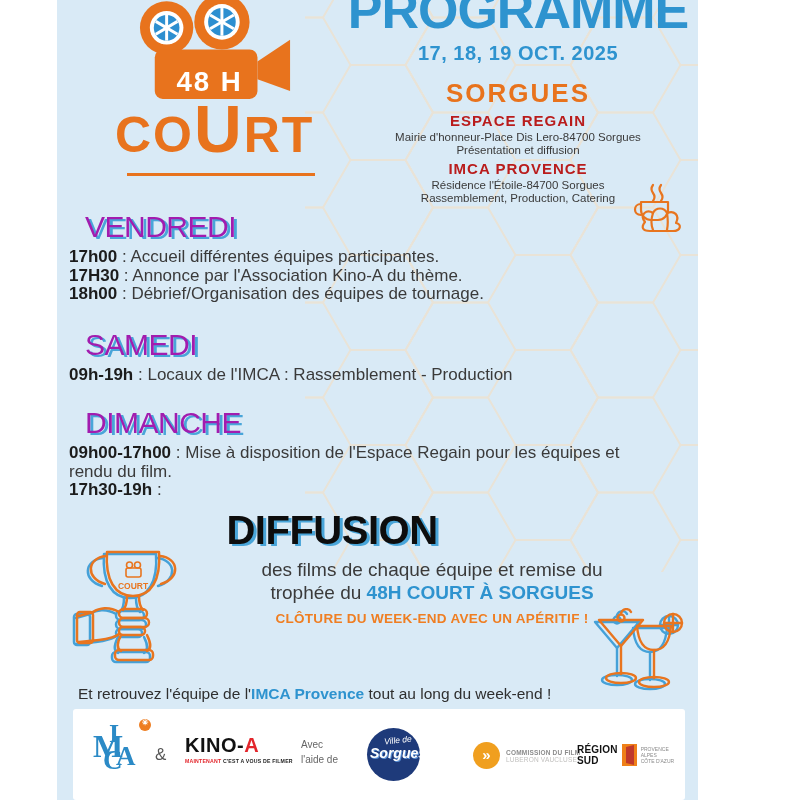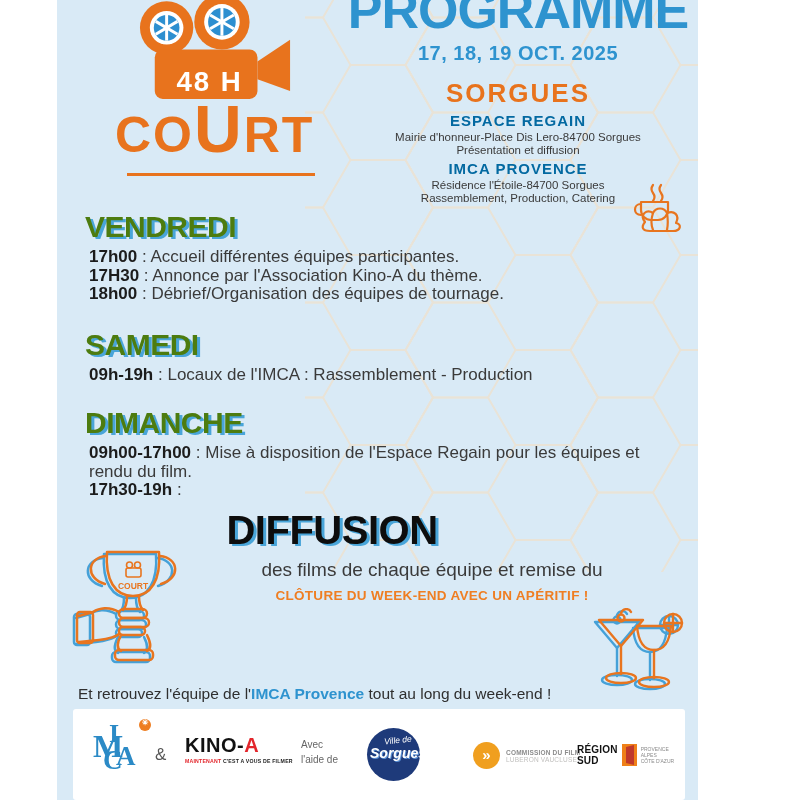--- a/index.html
+++ b/index.html
@@ -33,32 +33,32 @@
   .right-col{
     position:absolute;left:296px;top:0;width:330px;
     display:flex;flex-direction:column;align-items:center;text-align:center;
   }
   .programme{
     margin-top:-16px;color:#2e93cf;font-weight:900;font-size:52px;
     letter-spacing:-1px;white-space:nowrap;line-height:1;
   }
   .dates{margin-top:6px;color:#2e93cf;font-weight:900;font-size:20px;letter-spacing:0.5px;white-space:nowrap;}
   .city{margin-top:13px;color:#e8731d;font-weight:900;font-size:26px;letter-spacing:2px;}
-  .venue-name{margin-top:3px;color:#0369a1;font-weight:900;font-size:15px;letter-spacing:1px;}
+  .venue-name{margin-top:3px;color:#b91c1c;font-weight:900;font-size:15px;letter-spacing:1px;}
   .venue-addr{margin-top:2px;color:#3a3a3a;font-size:11.5px;line-height:13px;}
   .venue-role{color:#3a3a3a;font-size:11.5px;line-height:13px;}
   .resto-note{margin-top:6px;color:#ef7e22;font-style:italic;font-weight:700;font-size:10px;line-height:12px;}
   .coffee-svg{position:absolute;left:566px;top:182px;}
 
   
   .day-title{
-    position:absolute;left:28px;color:#4d7c0f;font-weight:700;font-size:30px;
+    position:absolute;left:28px;color:#a21caf;font-weight:400;font-size:30px;
     letter-spacing:-0.5px;text-shadow:3px 2px 0 #49a5d9;white-space:nowrap;text-align:center;
   }
-  .rows{position:absolute;left:32px;width:575px;color:#3a3a3a;font-size:17px;line-height:18.5px;}
+  .rows{position:absolute;left:12px;width:575px;color:#3a3a3a;font-size:17px;line-height:18.5px;}
   .rows b{color:#1c1c1c;font-weight:800;}
 
   
   .diffusion-title{
     position:absolute;left:75px;top:508px;width:400px;text-align:center;
     color:#0d0d0d;font-weight:900;font-size:40px;letter-spacing:-0.5px;
     text-shadow:3px 2px 0 #49a5d9;
   }
   .diffusion-body{position:absolute;left:95px;top:558px;width:560px;text-align:center;color:#3a3a3a;font-size:19px;line-height:23px;}
   .diffusion-body .hl{color:#2e93cf;font-weight:900;}
@@ -191,20 +191,21 @@
 
   <div class="day-title" style="top:406px">DIMANCHE</div>
   <div class="rows" style="top:444px;width:565px">
     <div><b>09h00-17h00</b><span> : </span><span>Mise à disposition de l'Espace Regain pour les équipes et rendu du film.</span></div>
     <div><b>17h30-19h</b><span> : </span><span></span></div>
   </div>
 
   <div class="diffusion-title">DIFFUSION</div>
   <div class="diffusion-body">
     <div>des films de chaque équipe et remise du</div>
+    <div><span>trophée du </span><span class="hl">48H COURT À SORGUES</span></div>
     <div class="closing">CLÔTURE DU WEEK-END AVEC UN APÉRITIF !</div>
   </div>
 
   <svg class="trophy-svg" width="130" height="118" viewBox="0 0 130 118" xmlns="http://www.w3.org/2000/svg" xmlns:xlink="http://www.w3.org/1999/xlink">
     <defs>
       <g id="tg" fill="none" stroke-width="2.5" stroke-linecap="round" stroke-linejoin="round">
         <path d="M38,6 C36,34 46,50 64,50 C82,50 92,34 90,6 Z"></path>
         <path d="M37,10 C18,12 16,32 36,38"></path>
         <path d="M91,10 C110,12 112,32 92,38"></path>
         <path d="M58,50 C58,58 56,62 54,64 M70,50 C70,58 72,62 74,64"></path>

